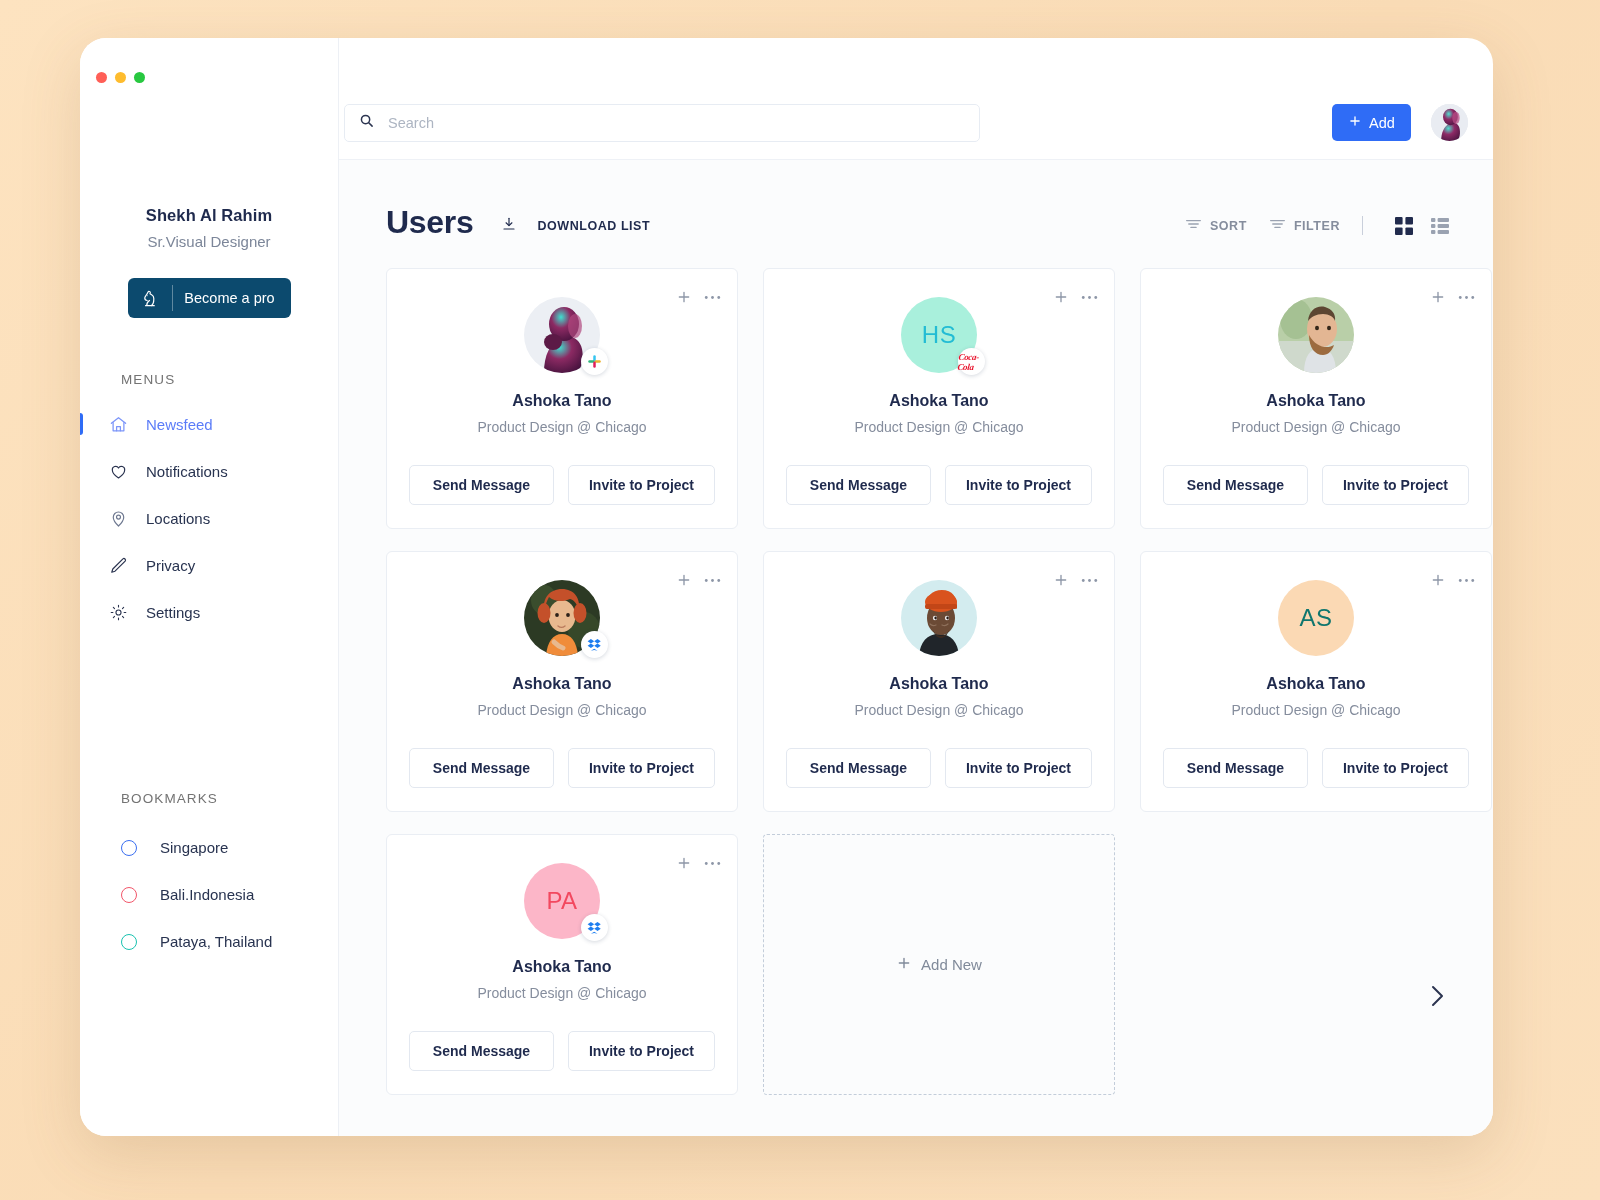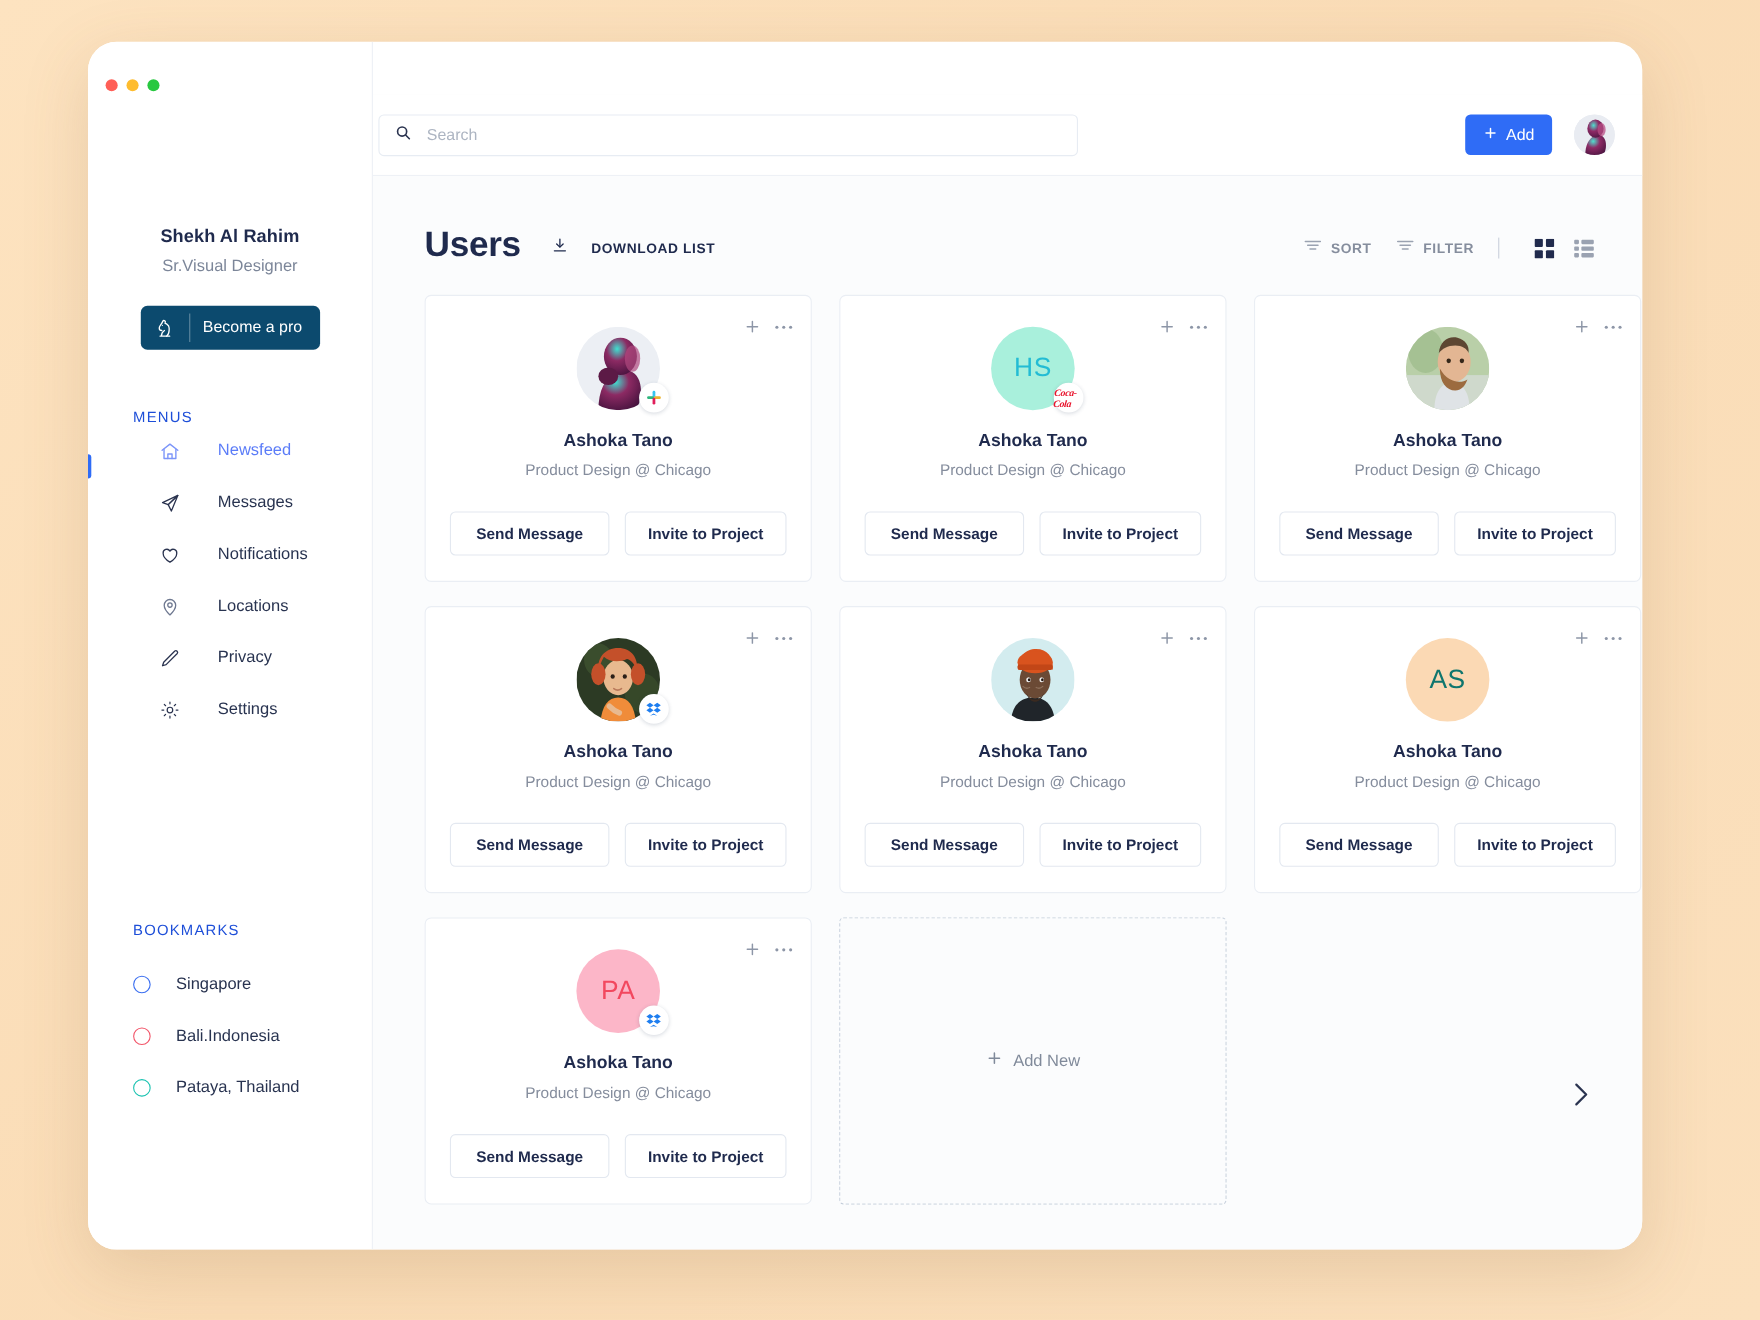--- a/index.html
+++ b/index.html
@@ -76,33 +76,32 @@
     height: 26px;
   }
   .pro-btn .pro-label {
     flex: 1; text-align: center;
     color: #fff; font-size: 14.5px;
     padding-right: 4px;
   }
 
   .section-title {
     font-size: 13.5px;
-    color: #1d4ed8;
+    color: #737373;
     letter-spacing: 1.1px;
     padding-left: 41px;
     margin-top: 54px;
   }
   .menu { margin-top: 14px; }
   .menu-item {
     position: relative;
-    display: flex; align-items: flex-start;
+    display: flex; align-items: center;
     height: 47px;
-    padding-left: 65px;
+    padding-left: 29px;
     cursor: pointer;
-    gap: 16px;
   }
   .menu-item .mi-icon {
     width: 28px; display: flex; align-items: center;
   }
   .menu-item .mi-label {
     font-size: 15px; color: #283350;
     margin-left: 9px;
   }
   .menu-item.active .mi-label { color: #5b7cf8; }
   .menu-item.active::before {
@@ -328,29 +327,20 @@
       <nav class="menu">
         <div class="menu-item active">
           <span class="mi-icon">
             <svg width="19" height="19" viewBox="0 0 24 24" fill="none" stroke="#7c95f9" stroke-width="1.6" stroke-linecap="round" stroke-linejoin="round">
               <path d="M3 10.5 12 3.5l9 7"></path>
                 <path d="M5.2 9.6V20h13.6V9.6"></path>
                 <path d="M9.6 20v-5.2h4.8V20"></path>
             </svg>
           </span>
           <span class="mi-label">Newsfeed</span>
-        </div>
-        <div class="menu-item">
-          <span class="mi-icon">
-            <svg width="19" height="19" viewBox="0 0 24 24" fill="none" stroke="#2b3450" stroke-width="1.5" stroke-linecap="round" stroke-linejoin="round">
-              <path d="M21 3 3.5 11.2 10 13.6 21 3z"></path>
-                <path d="M21 3 13.6 21l-3.6-7.4L21 3z"></path>
-            </svg>
-          </span>
-          <span class="mi-label">Messages</span>
         </div>
         <div class="menu-item">
           <span class="mi-icon">
             <svg width="19" height="19" viewBox="0 0 24 24" fill="none" stroke="#2b3450" stroke-width="1.5" stroke-linecap="round" stroke-linejoin="round">
               <path d="M12 20.2s-7.8-4.8-7.8-10A4.2 4.2 0 0 1 12 7.6a4.2 4.2 0 0 1 7.8 2.6c0 5.2-7.8 10-7.8 10z"></path>
             </svg>
           </span>
           <span class="mi-label">Notifications</span>
         </div>
         <div class="menu-item">

